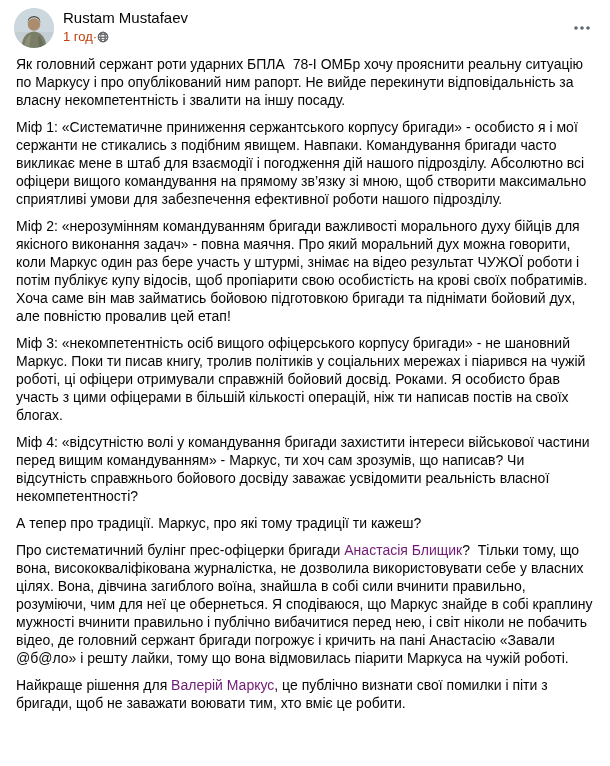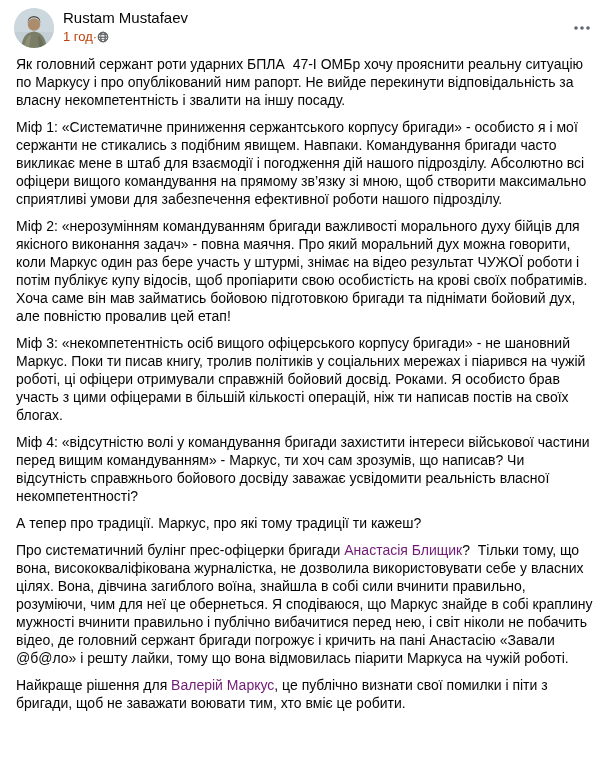--- a/index.html
+++ b/index.html
@@ -127,21 +127,21 @@
       <svg width="20" height="20" viewBox="0 0 20 20" aria-hidden="true">
         <circle cx="4" cy="10" r="1.8" fill="#606770"></circle>
         <circle cx="10" cy="10" r="1.8" fill="#606770"></circle>
         <circle cx="16" cy="10" r="1.8" fill="#606770"></circle>
       </svg>
     </div>
 
   </div>
 
   <div class="post-body" id="paragraphs">
-      <div class="paragraph"><span>Як головний сержант роти ударних БПЛА  47-І ОМБр хочу прояснити реальну ситуацію по Маркусу і про опублікований ним рапорт. Не вийде перекинути відповідальність за власну некомпетентність і звалити на іншу посаду.</span></div>
+      <div class="paragraph"><span>Як головний сержант роти ударних БПЛА  78-І ОМБр хочу прояснити реальну ситуацію по Маркусу і про опублікований ним рапорт. Не вийде перекинути відповідальність за власну некомпетентність і звалити на іншу посаду.</span></div>
       <div class="paragraph"><span>Міф 1: «Систематичне приниження сержантського корпусу бригади» - особисто я і мої сержанти не стикались з подібним явищем. Навпаки. Командування бригади часто викликає мене в штаб для взаємодії і погодження дій нашого підрозділу. Абсолютно всі офіцери вищого командування на прямому зв’язку зі мною, щоб створити максимально сприятливі умови для забезпечення ефективної роботи нашого підрозділу.</span></div>
       <div class="paragraph"><span>Міф 2: «нерозумінням командуванням бригади важливості морального духу бійців для якісного виконання задач» - повна маячня. Про який моральний дух можна говорити, коли Маркус один раз бере участь у штурмі, знімає на відео результат ЧУЖОЇ роботи і потім публікує купу відосів, щоб пропіарити свою особистість на крові своїх побратимів. Хоча саме він мав займатись бойовою підготовкою бригади та піднімати бойовий дух, але повністю провалив цей етап!</span></div>
       <div class="paragraph"><span>Міф 3: «некомпетентність осіб вищого офіцерського корпусу бригади» - не шановний Маркус. Поки ти писав книгу, тролив політиків у соціальних мережах і піарився на чужій роботі, ці офіцери отримували справжній бойовий досвід. Роками. Я особисто брав участь з цими офіцерами в більшій кількості операцій, ніж ти написав постів на своїх блогах.</span></div>
       <div class="paragraph"><span>Міф 4: «відсутністю волі у командування бригади захистити інтереси військової частини перед вищим командуванням» - Маркус, ти хоч сам зрозумів, що написав? Чи відсутність справжнього бойового досвіду заважає усвідомити реальність власної некомпетентності?</span></div>
       <div class="paragraph"><span>А тепер про традиції. Маркус, про які тому традиції ти кажеш?</span></div>
       <div class="paragraph"><span>Про систематичний булінг прес-офіцерки бригади </span><a class="mention">Анастасія Блищик</a><span>?  Тільки тому, що вона, висококваліфікована журналістка, не дозволила використовувати себе у власних цілях. Вона, дівчина загиблого воїна, знайшла в собі сили вчинити правильно, розуміючи, чим для неї це обернеться. Я сподіваюся, що Маркус знайде в собі краплину мужності вчинити правильно і публічно вибачитися перед нею, і світ ніколи не побачить відео, де головний сержант бригади погрожує і кричить на пані Анастасію «Завали @б@ло» і решту лайки, тому що вона відмовилась піарити Маркуса на чужій роботі.</span></div>
       <div class="paragraph"><span>Найкраще рішення для </span><a class="mention">Валерій Маркус</a><span>, це публічно визнати свої помилки і піти з бригади, щоб не заважати воювати тим, хто вміє це робити.</span></div>
     </div>
 
 </div>

